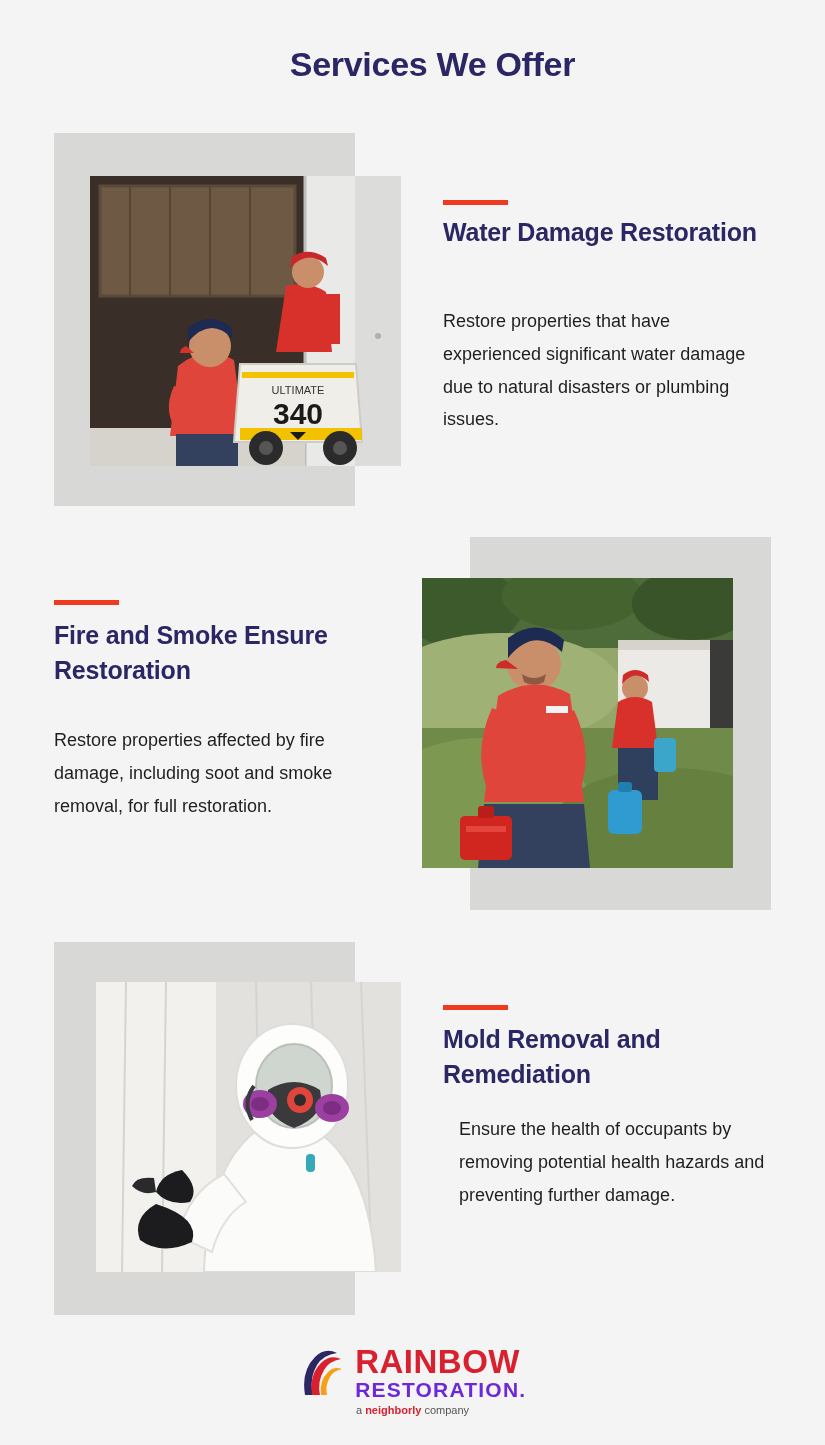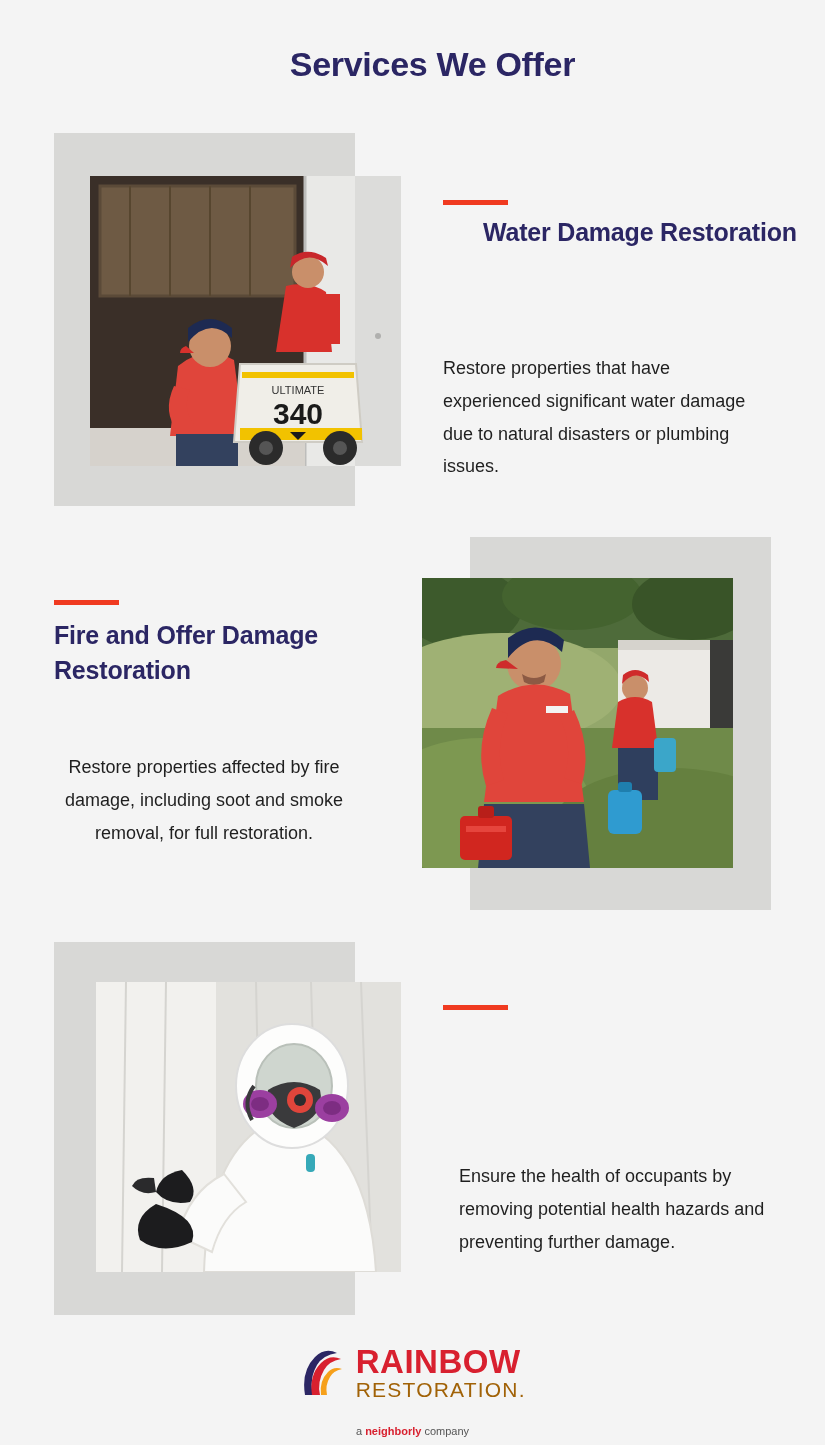--- a/index.html
+++ b/index.html
@@ -56,36 +56,35 @@
     font-weight: bold;
     color: #2b2664;
     line-height: 1.38;
     letter-spacing: -0.2px;
   }
   .svc-desc {
     position: absolute;
     font-size: 18px;
     color: #1f1f1f;
     line-height: 1.82;
-    margin-top: 47px;
   }
 
   
   #panel1 { left: 54px;  top: 133px; width: 301px; height: 373px; }
   #photo1 { left: 90px;  top: 176px; width: 311px; height: 290px; }
   #bar1   { left: 443px; top: 200px; }
-  #title1 { left: 443px; top: 215px; width: 330px; margin-left: 40px; }
+  #title1 { left: 443px; top: 215px; width: 330px; }
   #desc1  { left: 443px; top: 305px; width: 315px; }
 
   
   #panel2 { left: 470px; top: 537px; width: 301px; height: 373px; }
   #photo2 { left: 422px; top: 578px; width: 311px; height: 290px; }
   #bar2   { left: 54px;  top: 600px; }
   #title2 { left: 54px;  top: 618px; width: 340px; }
-  #desc2  { left: 54px;  top: 704px; width: 300px; text-align: center; }
+  #desc2  { left: 54px;  top: 724px; width: 300px; }
 
   
   #panel3 { left: 54px;  top: 942px; width: 301px; height: 373px; }
   #photo3 { left: 96px;  top: 982px; width: 305px; height: 290px; }
   #bar3   { left: 443px; top: 1005px; }
   #title3 { left: 443px; top: 1022px; width: 330px; }
   #desc3  { left: 459px; top: 1113px; width: 315px; }
 
   
   .logo {
@@ -113,30 +112,30 @@
   }
   .logo-rainbow {
     font-size: 33px;
     font-weight: bold;
     color: #d8202f;
     letter-spacing: 0.5px;
     line-height: 1;
   }
   .logo-restoration {
     font-size: 21px;
-    font-weight: normal;
-    color: #a16207;
+    font-weight: bold;
+    color: #6d28d9;
     letter-spacing: 1.2px;
     line-height: 1.15;
   }
   .logo-tag {
     text-align: center;
     font-size: 11px;
     color: #555;
-    margin-top: 23px;
+    margin-top: 2px;
   }
   .logo-tag .nb {
     color: #d8202f;
     font-weight: bold;
   }
 </style>
 </head>
 <body>
 
 <div class="page">
@@ -248,21 +247,21 @@
         <rect x="56" y="228" width="16" height="12" rx="3" fill="#b81f19"></rect>
         <rect x="44" y="248" width="40" height="6" fill="#e6453d"></rect>
       </g>
 
       <rect x="186" y="212" width="34" height="44" rx="6" fill="#2f9bd0"></rect>
       <rect x="196" y="204" width="14" height="10" rx="3" fill="#1f7fae"></rect>
     </svg>
   </div>
 
   <div class="accent-bar" id="bar2"></div>
-  <div class="svc-title" id="title2">Fire and Offer Damage Restoration</div>
+  <div class="svc-title" id="title2">Fire and Smoke Ensure Restoration</div>
   <div class="svc-desc" id="desc2">Restore properties affected by fire damage, including soot and smoke removal, for full restoration.</div>
 
   <div class="gray-panel" id="panel3"></div>
 
   <div class="photo" id="photo3">
     <svg width="305" height="290" viewBox="0 0 305 290" role="img">
       <rect x="0" y="0" width="305" height="290" fill="#e8e7e3"></rect>
 
       <rect x="0" y="0" width="120" height="290" fill="#f2f1ee"></rect>
       <rect x="120" y="0" width="185" height="290" fill="#e2e1dd"></rect>
@@ -301,20 +300,21 @@
         <path d="M128 192 q-36 18 -46 62 l34 16 q10 -36 34 -50 z" fill="none" stroke="#e2e0db" stroke-width="2"></path>
 
         <path d="M86 188 q-22 4 -26 22 q12 14 34 10 q10 -14 -8 -32 z" fill="#1c1c1e"></path>
         <path d="M60 222 q-24 14 -16 36 q22 16 52 2 q8 -24 -36 -38 z" fill="#1c1c1e"></path>
         <path d="M58 196 q-18 -2 -22 8 q10 10 24 6 z" fill="#2a2a2c"></path>
       </g>
     </svg>
   </div>
 
   <div class="accent-bar" id="bar3"></div>
+  <div class="svc-title" id="title3">Mold Removal and Remediation</div>
   <div class="svc-desc" id="desc3">Ensure the health of occupants by removing potential health hazards and preventing further damage.</div>
 
   <div class="logo">
     <div class="logo-inner">
       <span class="logo-mark">
         <svg width="46" height="50" viewBox="0 0 46 50">
           <path d="M6 46 q-4 -24 10 -38 q10 -10 22 -4 q-14 2 -20 12 q-8 14 -4 30 z" fill="#2b2664"></path>
           <path d="M13 46 q-3 -20 9 -32 q9 -9 20 -4 q-12 2 -17 11 q-7 12 -4 25 z" fill="#d8202f"></path>
           <path d="M22 46 q-2 -14 7 -23 q6 -6 14 -3 q-9 2 -12 8 q-5 8 -3 18 z" fill="#f6a01a"></path>
         </svg>

